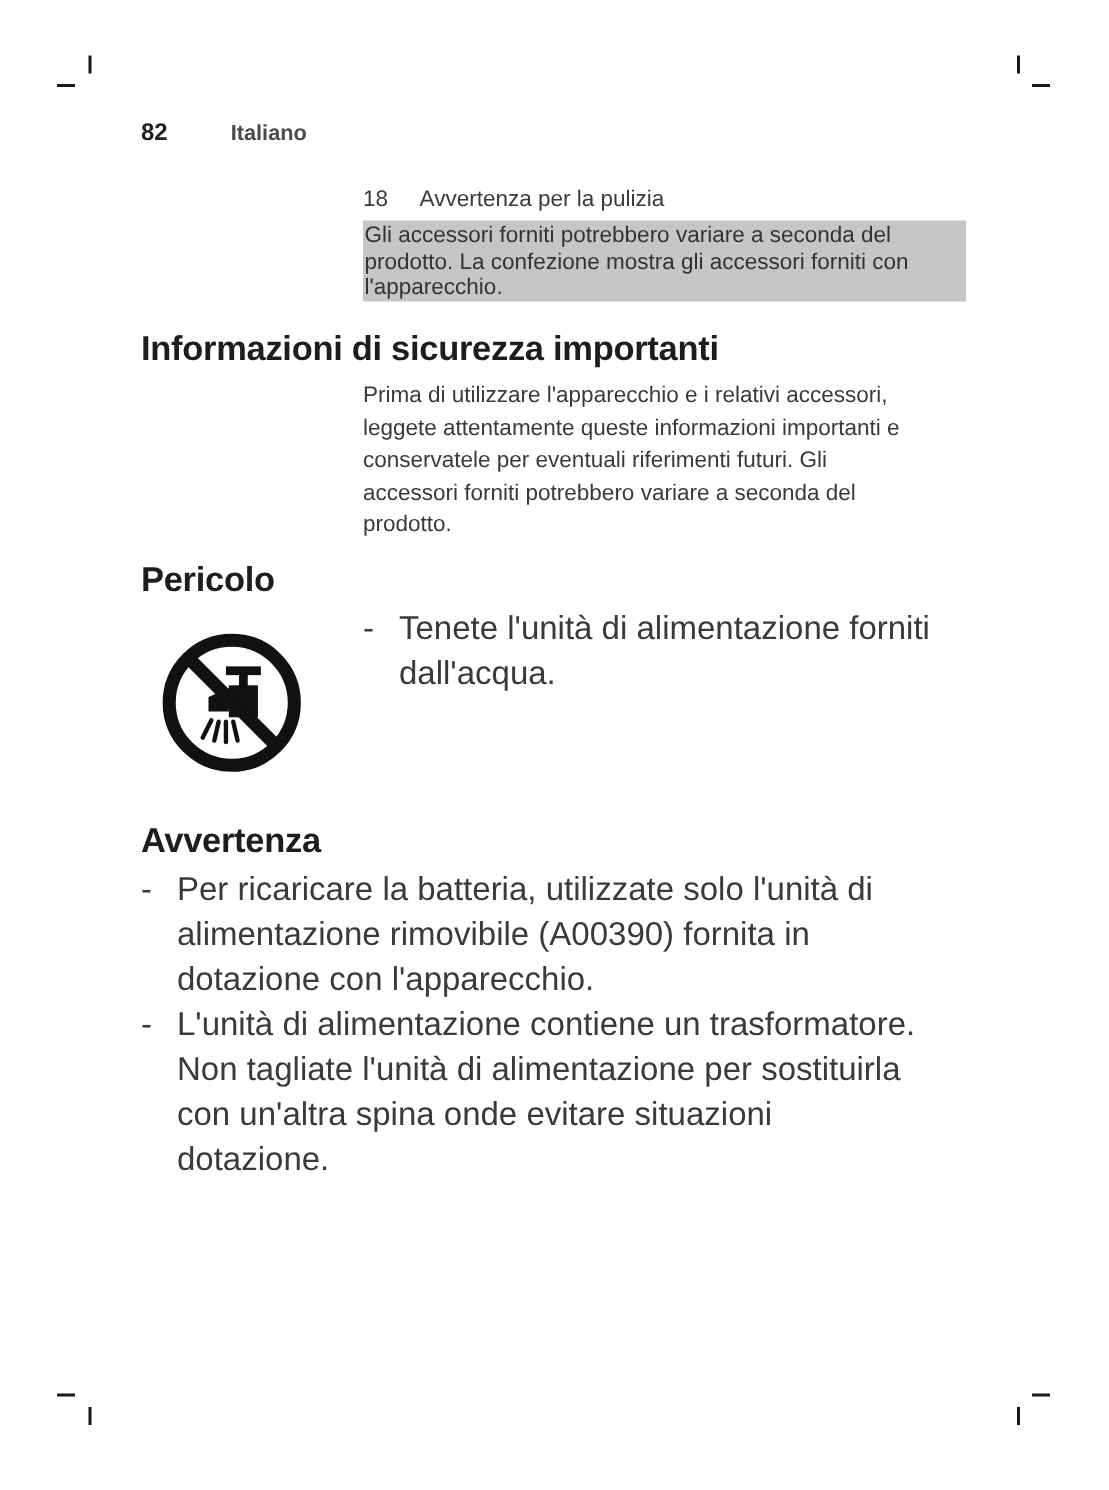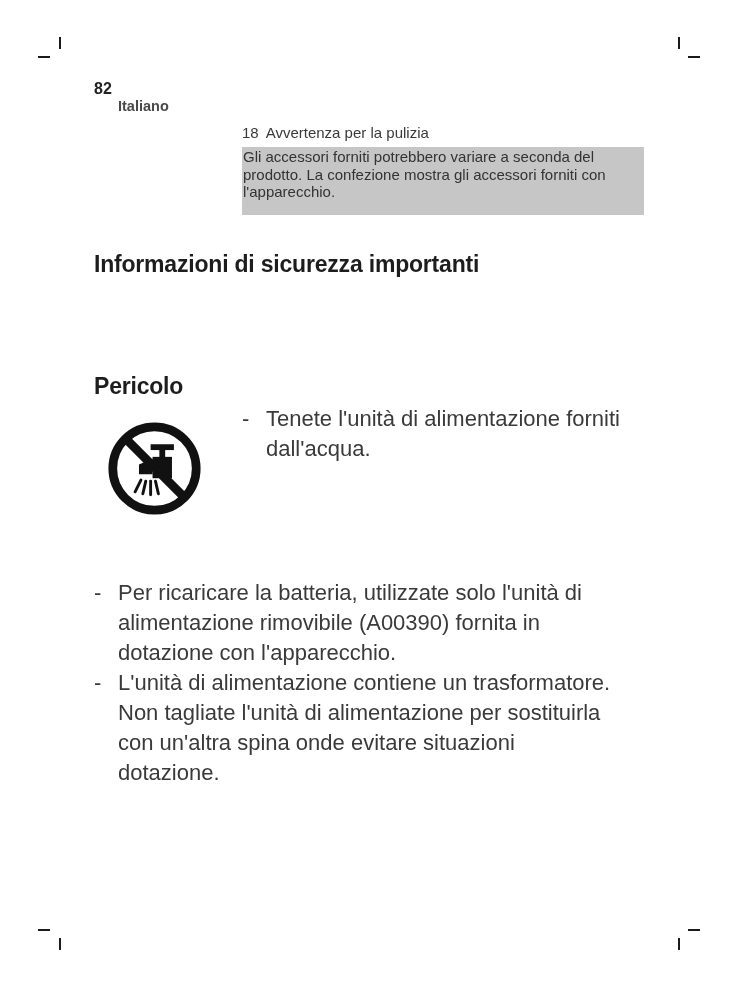--- a/index.html
+++ b/index.html
@@ -16,55 +16,55 @@
     overflow: hidden;
   }
 
   
   .crop { position: absolute; background: #1a1a1a; }
 
   
   .runhead {
     position: absolute;
     left: 94px; top: 80px;
-    display: flex; align-items: baseline;  flex-direction: column;
+    display: flex; align-items: baseline; gap: 18px;
   }
   .page-num { font-size: 16px; font-weight: bold; color: #222; }
   .lang { font-size: 14.5px; font-weight: bold; color: #4a4a4a; padding-left: 24px; }
 
   
   .list-item {
     position: absolute;
     left: 242px; top: 124px;
     font-size: 15px; color: #3a3a3a;
-    display: flex; gap: 7px;
+    display: flex; gap: 21px;
   }
 
   
   .note {
     position: absolute;
     left: 242px; top: 147px;
     width: 402px;
     background: #c6c6c6;
     font-size: 15px;
     line-height: 17.6px;
     color: #333333;
-    padding: 1px 3px 14px 1px;
+    padding: 1px 3px 0 1px;
   }
 
   
   .h1 {
     position: absolute;
     left: 94px;
     font-size: 23px;
     font-weight: bold;
     color: #1d1d1d;
     letter-spacing: -0.2px;
   }
-  .h1.safety { top: 219px; margin-top: 32px; }
+  .h1.safety { top: 219px; }
   .h1.danger { top: 373px; text-align: right; }
   .h1.warning { top: 547px; }
 
   
   .intro {
     position: absolute;
     left: 242px; top: 253px;
     width: 372px;
     font-size: 15px;
     line-height: 21.6px;
@@ -107,20 +107,21 @@
   </div>
 
   <div class="list-item">
     <span>18</span>
     <span>Avvertenza per la pulizia</span>
   </div>
 
   <div class="note">Gli accessori forniti potrebbero variare a seconda del prodotto. La confezione mostra gli accessori forniti con l'apparecchio.</div>
 
   <h1 class="h1 safety">Informazioni di sicurezza importanti</h1>
+  <p class="intro">Prima di utilizzare l'apparecchio e i relativi accessori, leggete attentamente queste informazioni importanti e conservatele per eventuali riferimenti futuri. Gli accessori forniti potrebbero variare a seconda del prodotto.</p>
 
   <h1 class="h1 danger">Pericolo</h1>
 
   <div class="icon-wrap">
     <svg viewBox="0 0 100 100" aria-hidden="true">
 
       <rect x="46" y="25" width="24" height="6" fill="#111"></rect>
       <rect x="55" y="28" width="6" height="12" fill="#111"></rect>
 
       <rect x="48" y="38" width="20" height="22" fill="#111"></rect>
@@ -139,20 +140,21 @@
     </svg>
   </div>
 
   <div class="biglist danger-list">
     <div class="bullet-row">
       <span class="bullet-dash">-</span>
       <span class="bullet-text">Tenete l'unità di alimentazione forniti dall'acqua.</span>
     </div>
   </div>
 
+  <h1 class="h1 warning">Avvertenza</h1>
 
   <div class="biglist warning-list">
     <div class="bullet-row">
       <span class="bullet-dash">-</span>
       <span class="bullet-text">Per ricaricare la batteria, utilizzate solo l'unità di alimentazione rimovibile (A00390) fornita in dotazione con l'apparecchio.</span>
     </div>
     <div class="bullet-row">
       <span class="bullet-dash">-</span>
       <span class="bullet-text">L'unità di alimentazione contiene un trasformatore. Non tagliate l'unità di alimentazione per sostituirla con un'altra spina onde evitare situazioni dotazione.</span>
     </div>

